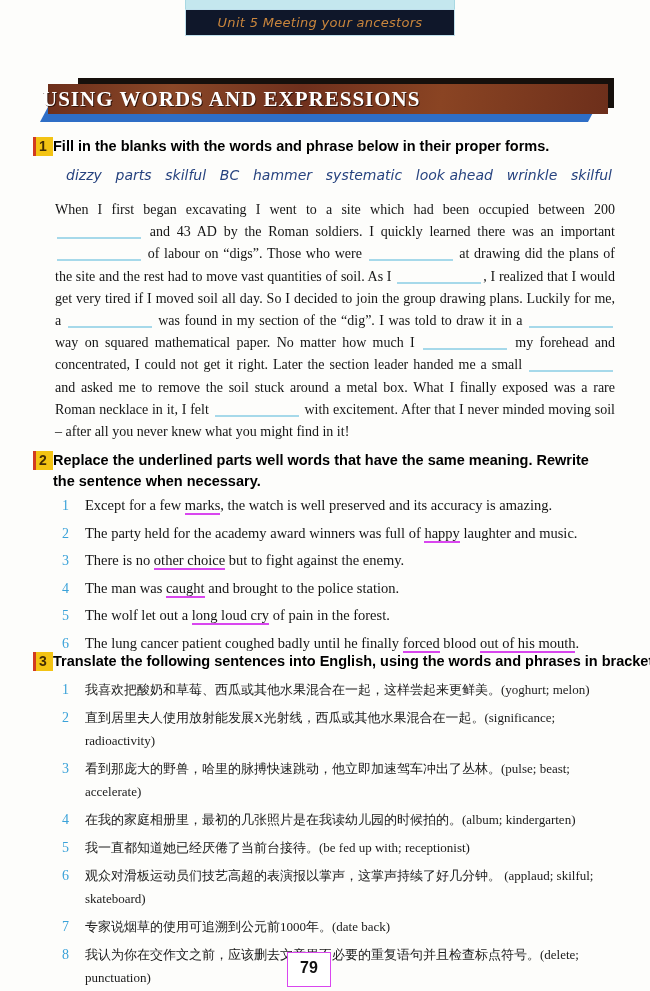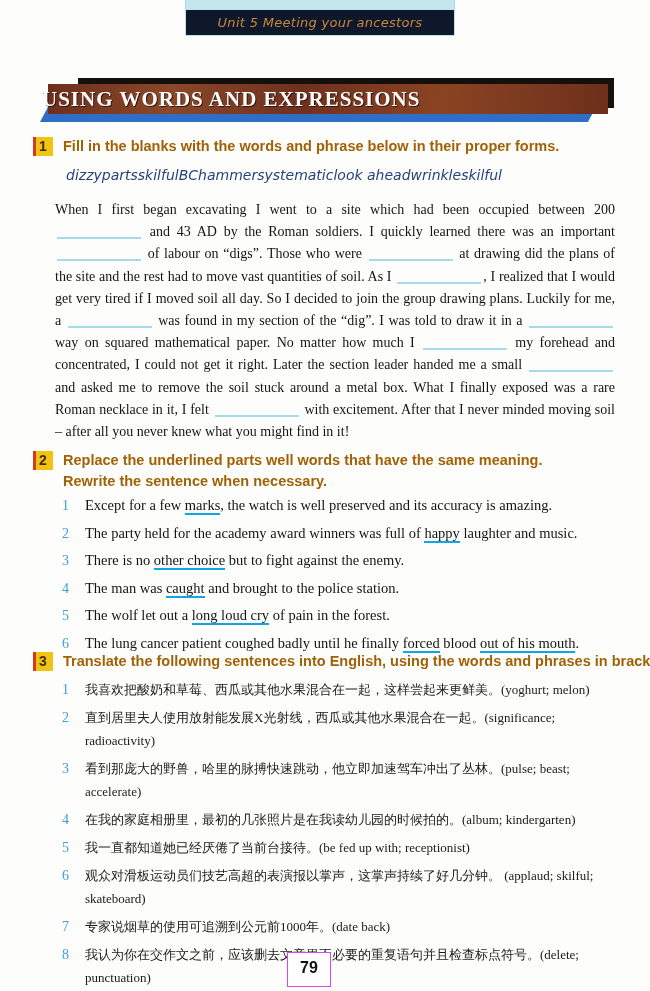--- a/index.html
+++ b/index.html
@@ -42,28 +42,27 @@
   }
   
   .ex-header{position:absolute;left:33px;display:flex;align-items:flex-start;}
   .badge{
     width:20px;height:19px;flex:0 0 20px;margin-top:1px;
     background:#f3c313;box-shadow:inset 3px 0 0 #d23b20;
     color:#422c04;text-align:center;line-height:19px;
     font-family:"Liberation Sans","DejaVu Sans",sans-serif;font-weight:bold;font-size:14px;
   }
   .ex-title{
-    margin-left:10px;
     font-family:"Liberation Sans","DejaVu Sans",sans-serif;
-    font-weight:bold;font-size:14.5px;line-height:21px;color:#a16207;
+    font-weight:bold;font-size:14.5px;line-height:21px;color:#000000;
   }
   
   .word-bank{
     position:absolute;left:66px;top:167px;width:546px;
-    display:flex;justify-content:flex-start;
+    display:flex;justify-content:space-between;
     font-family:"DejaVu Sans","Liberation Sans",sans-serif;
     font-style:italic;font-size:14px;color:#27437f;
   }
   .para{
     position:absolute;left:55px;top:199px;width:560px;
     font-size:14px;line-height:22.2px;text-align:justify;color:#141414;
   }
   .blank{
     display:inline-block;width:84px;height:0.85em;
     border-bottom:2px solid #a6d9ea;margin:0 2px;vertical-align:-3px;
@@ -72,21 +71,21 @@
   .items{position:absolute;left:62px;}
   .item{display:flex;align-items:flex-start;}
   .item-num{
     flex:0 0 23px;color:#3aa2d9;font-size:14px;line-height:23px;
     font-family:"Liberation Serif","DejaVu Serif",serif;
   }
   .item-text{flex:1;}
   .ex2-items{top:494px;width:556px;}
   .ex2-items .item{margin-bottom:4.5px;}
   .ex2-items .item-text{font-size:14.5px;line-height:22px;color:#141414;}
-  .u{border-bottom:2px solid #0ea5e9;padding-bottom:0;}
+  .u{border-bottom:2px solid #d946ef;padding-bottom:0;}
   .ex3-items{top:678px;width:560px;}
   .ex3-items .item{margin-bottom:5px;}
   .ex3-items .item-text{font-size:13px;line-height:23px;color:#1a1a1a;}
   
   .page-num{
     position:absolute;left:287px;top:952px;width:42px;height:33px;
     border:1px solid #d946ef;background:#ffffff;
     text-align:center;line-height:30px;
     font-family:"Liberation Sans","DejaVu Sans",sans-serif;
     font-weight:bold;font-size:16px;color:#101010;

